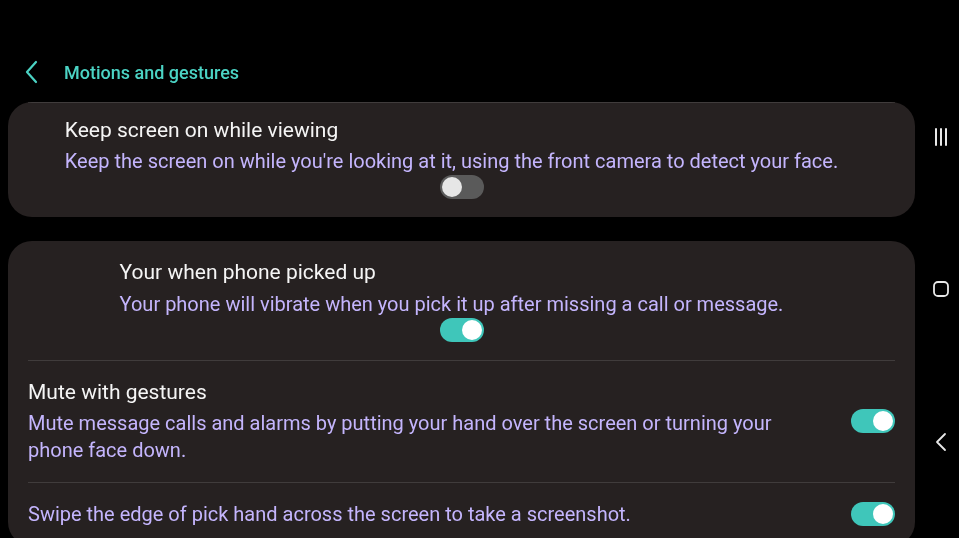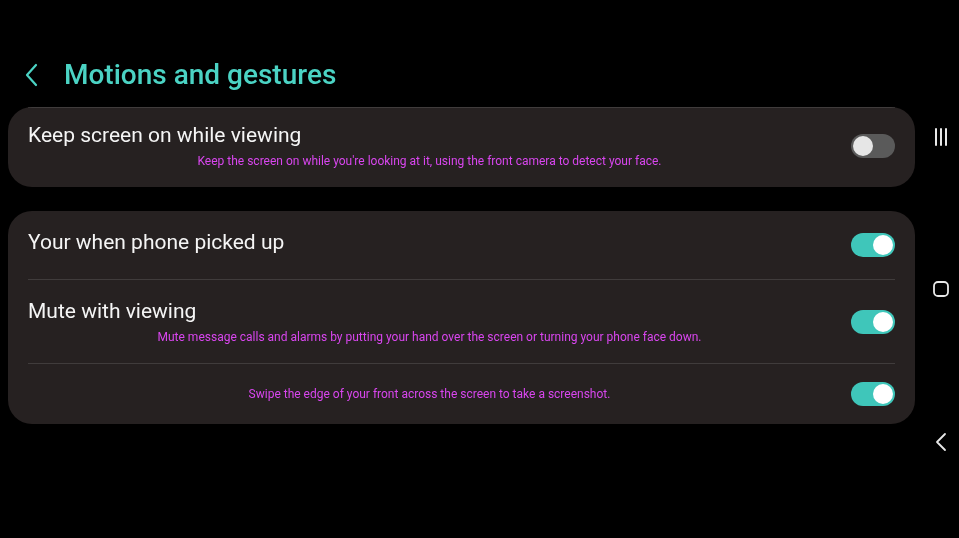--- a/index.html
+++ b/index.html
@@ -30,58 +30,57 @@
       width: 28px;
       height: 28px;
       display: flex;
       align-items: center;
       justify-content: center;
       cursor: pointer;
     }
     .back-icon svg { display: block; }
     .header-title {
       color: #4bd3c4;
-      font-size: 28px;
+      font-size: 18px;
       font-weight: 500;
     }
     .card {
       background: #262121;
       border-radius: 24px;
       margin: 0 8px 24px 8px;
       padding: 0 20px;
     }
     .card.first { margin-bottom: 24px; }
     .row {
       display: flex;
       align-items: center;
       justify-content: space-between;
       padding: 18px 0 18px 0;
       border-top: 1px solid rgba(255,255,255,0.12);
     }
     .row:first-child { border-top: 1px solid rgba(255,255,255,0.12); }
     .card.first .row:first-child { border-top: 1px solid rgba(255,255,255,0.12); padding-top: 14px; }
-    .card .row:first-child { border-top: none; }
+    .card .row:first-child { border-top: none; flex-direction: column; }
     .card.first .row:first-child { border-top: 1px solid rgba(255,255,255,0.12); }
     .row-text {
       flex: 1;
       padding-right: 20px;
     }
     .row-title {
       color: #f5f5f5;
       font-size: 21px;
       font-weight: 400;
       line-height: 1.3;
       margin-bottom: 4px;
     }
     .row-desc {
-      color: #d946ef;
-      font-size: 12px;
+      color: #c4b5fd;
+      font-size: 20px;
       font-weight: 400;
       line-height: 1.35;
-      text-align: center;
     }
     .toggle {
       width: 44px;
       height: 24px;
       border-radius: 12px;
       position: relative;
       cursor: pointer;
       flex-shrink: 0;
     }
     .toggle .knob {
@@ -153,37 +152,38 @@
       <div class="toggle off">
         <div class="knob"></div>
       </div>
     </div>
   </div>
 
   <div class="card">
     <div class="row">
       <div class="row-text">
         <div class="row-title">Your when phone picked up</div>
+        <div class="row-desc">Your phone will vibrate when you pick it up after missing a call or message.</div>
       </div>
       <div class="toggle on">
         <div class="knob"></div>
       </div>
     </div>
     <div class="row">
       <div class="row-text">
-        <div class="row-title">Mute with viewing</div>
+        <div class="row-title">Mute with gestures</div>
         <div class="row-desc">Mute message calls and alarms by putting your hand over the screen or turning your phone face down.</div>
       </div>
       <div class="toggle on">
         <div class="knob"></div>
       </div>
     </div>
     <div class="row">
       <div class="row-text">
-        <div class="row-desc">Swipe the edge of your front across the screen to take a screenshot.</div>
+        <div class="row-desc">Swipe the edge of pick hand across the screen to take a screenshot.</div>
       </div>
       <div class="toggle on">
         <div class="knob"></div>
       </div>
     </div>
   </div>
 </div>
 
 <div class="nav-strip">
   <div class="nav-item">

